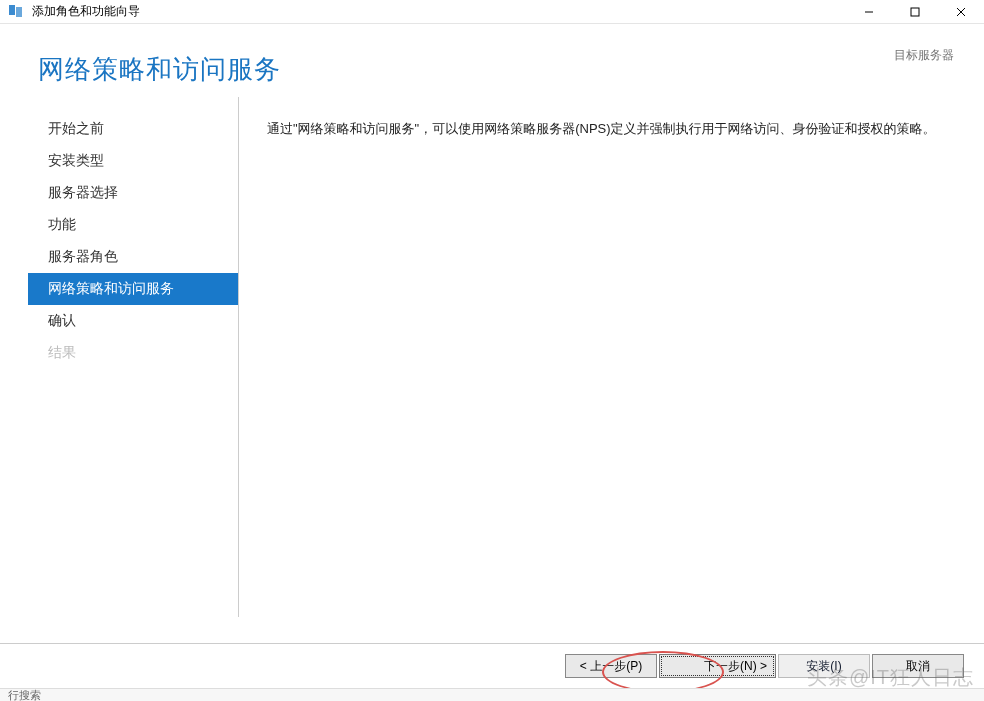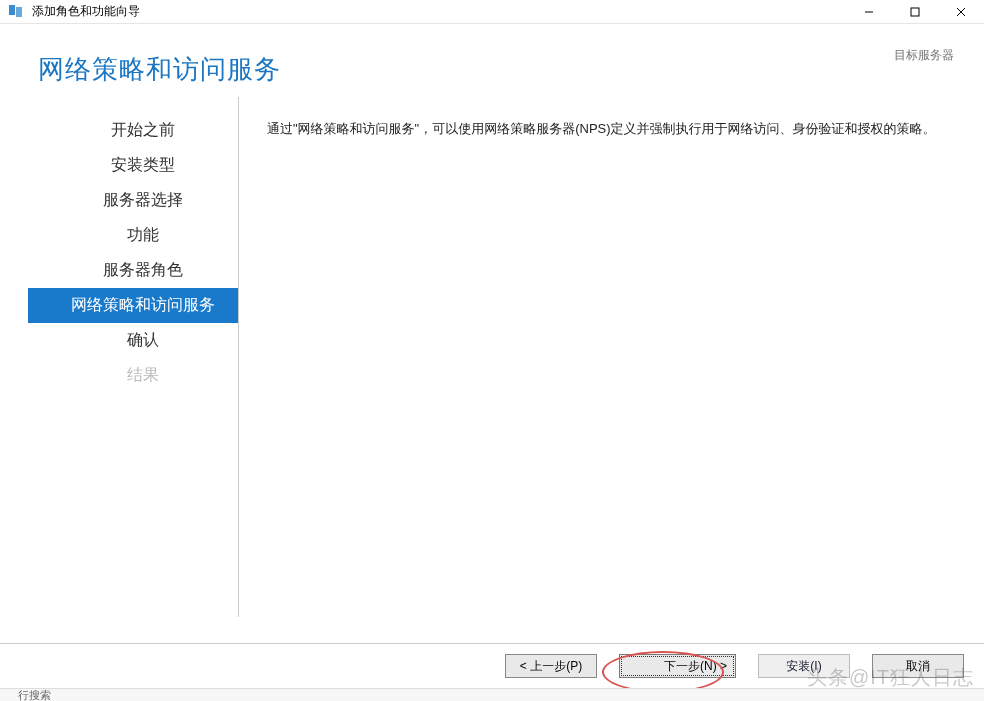--- a/index.html
+++ b/index.html
@@ -63,24 +63,23 @@
       display: flex;
       height: 520px;
       padding-left: 28px;
     }
     .sidebar {
       width: 210px;
       padding-top: 16px;
     }
     .nav-item {
       padding: 7px 0 7px 20px;
-      font-size: 16px;
+      font-size: 14px;
       color: #333;
       cursor: default;
-      text-align: center;
     }
     .nav-item.selected {
       background: #1979ca;
       color: #fff;
     }
     .nav-item.disabled {
       color: #bbb;
     }
     .content {
       flex: 1;
@@ -96,21 +95,21 @@
     .content li { margin-bottom: 6px; }
     .footer {
       position: absolute;
       left: 0; right: 0; bottom: 13px;
       height: 45px;
       border-top: 1px solid #ccc;
       display: flex;
       justify-content: flex-end;
       align-items: center;
       padding-right: 20px;
-      gap: 22px;
+      gap: 2px;
       background:#fff;
     }
     .wbtn {
       min-width: 92px;
       height: 24px;
       border: 1px solid #888;
       background: #e9e9e9;
       font-size: 12px;
       display: inline-flex;
       align-items: center;
@@ -147,21 +146,21 @@
       letter-spacing: 1px;
       pointer-events:none;
     }
     .statusbar-fragment {
       position:absolute;
       left:0; bottom:0;
       height:13px;
       width:100%;
       font-size:11px;
       color:#666;
-      padding-left:18px;
+      padding-left:8px;
       border-top:1px solid #ddd;
       overflow:hidden;
       background:#f7f7f7;
       display:flex;
       align-items:center;
     }
   </style>
 </head>
 <body>
 

